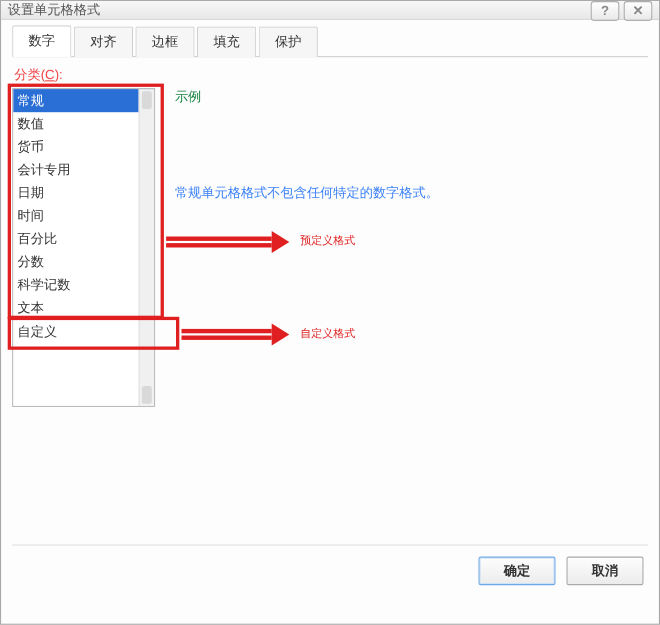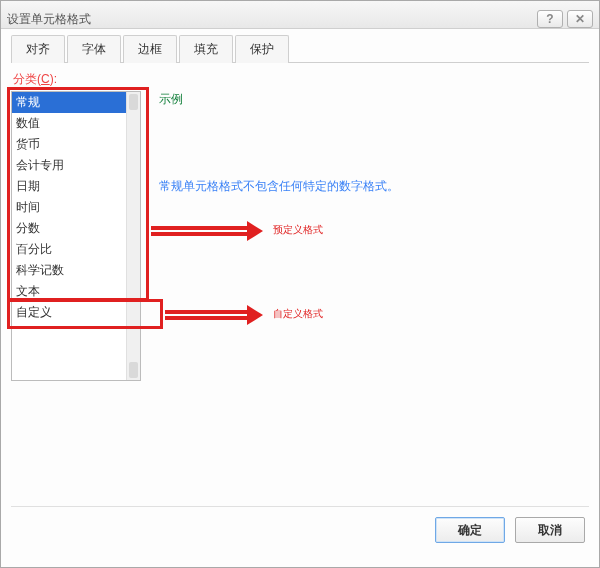--- a/index.html
+++ b/index.html
@@ -14,25 +14,25 @@
     position: relative;
   }
   .dialog {
     width: 600px;
     height: 568px;
     border: 1px solid #a9a9a9;
     background: #fdfdfd;
     position: relative;
   }
   .titlebar {
-    height: 28px;
+    height: 17px;
     background: linear-gradient(#f7f7f7, #e8e8e8);
     border-bottom: 1px solid #cfcfcf;
     display: flex;
-    align-items: flex-end;
+    align-items: flex-start;
     padding: 0 6px;
     color: #555;
   }
   .titlebar .title { flex: 1; }
   .tb-btn {
     width: 26px; height: 18px;
     border: 1px solid #b0b0b0;
     border-radius: 3px;
     margin-left: 4px;
     display: inline-flex;
@@ -190,42 +190,42 @@
       <span>?</span>
     </span>
     <span class="tb-btn">
       <span>✕</span>
     </span>
   </div>
 
   <div class="content">
 
     <div class="tabs">
+      <div class="tab active"><span>数字</span></div>
       <div class="tab"><span>对齐</span></div>
-      <div class="tab"><span>字体</span></div>
       <div class="tab"><span>边框</span></div>
       <div class="tab"><span>填充</span></div>
       <div class="tab"><span>保护</span></div>
     </div>
 
     <div class="body">
 
       <div class="cat-label">
         <span>分类(</span><u>C</u><span>):</span>
       </div>
 
       <div class="listbox">
         <div class="li selected"><span>常规</span></div>
         <div class="li"><span>数值</span></div>
         <div class="li"><span>货币</span></div>
         <div class="li"><span>会计专用</span></div>
         <div class="li"><span>日期</span></div>
         <div class="li"><span>时间</span></div>
+        <div class="li"><span>百分比</span></div>
         <div class="li"><span>分数</span></div>
-        <div class="li"><span>百分比</span></div>
         <div class="li"><span>科学记数</span></div>
         <div class="li"><span>文本</span></div>
         <div class="li"><span>自定义</span></div>
         <div class="sb">
           <div class="thumb-top"></div>
           <div class="thumb-bot"></div>
         </div>
       </div>
 
       <div class="right-panel">

